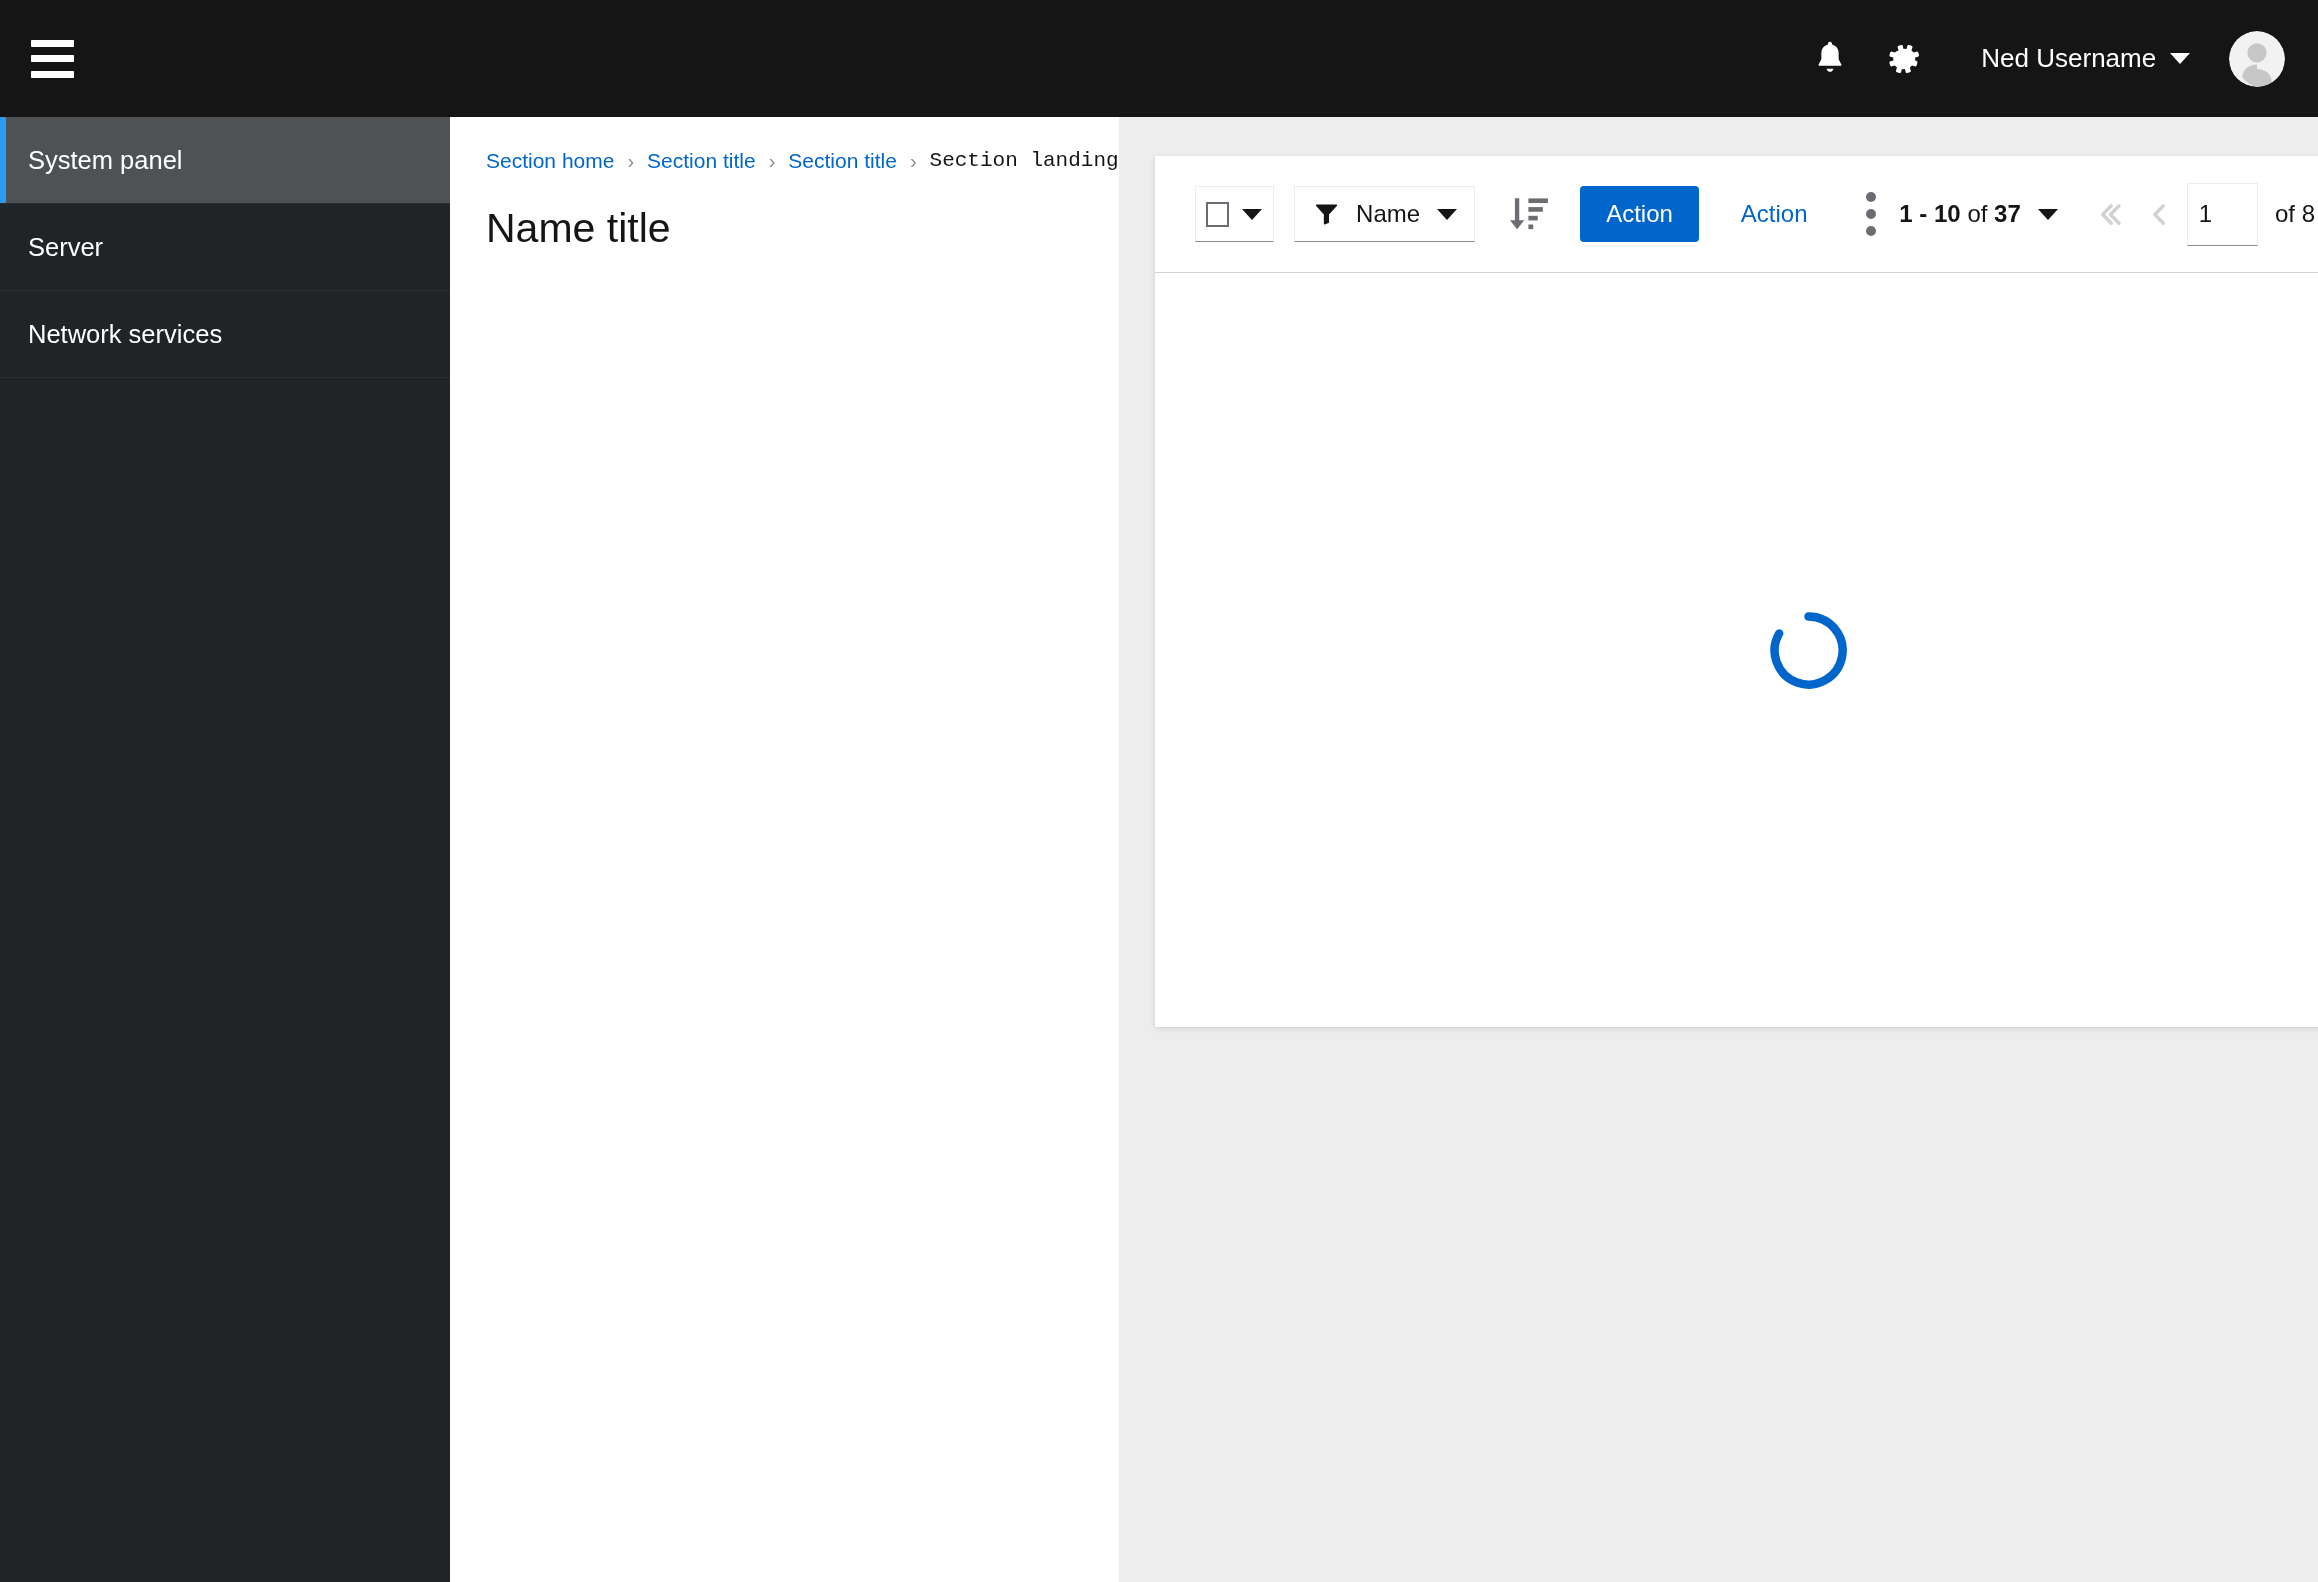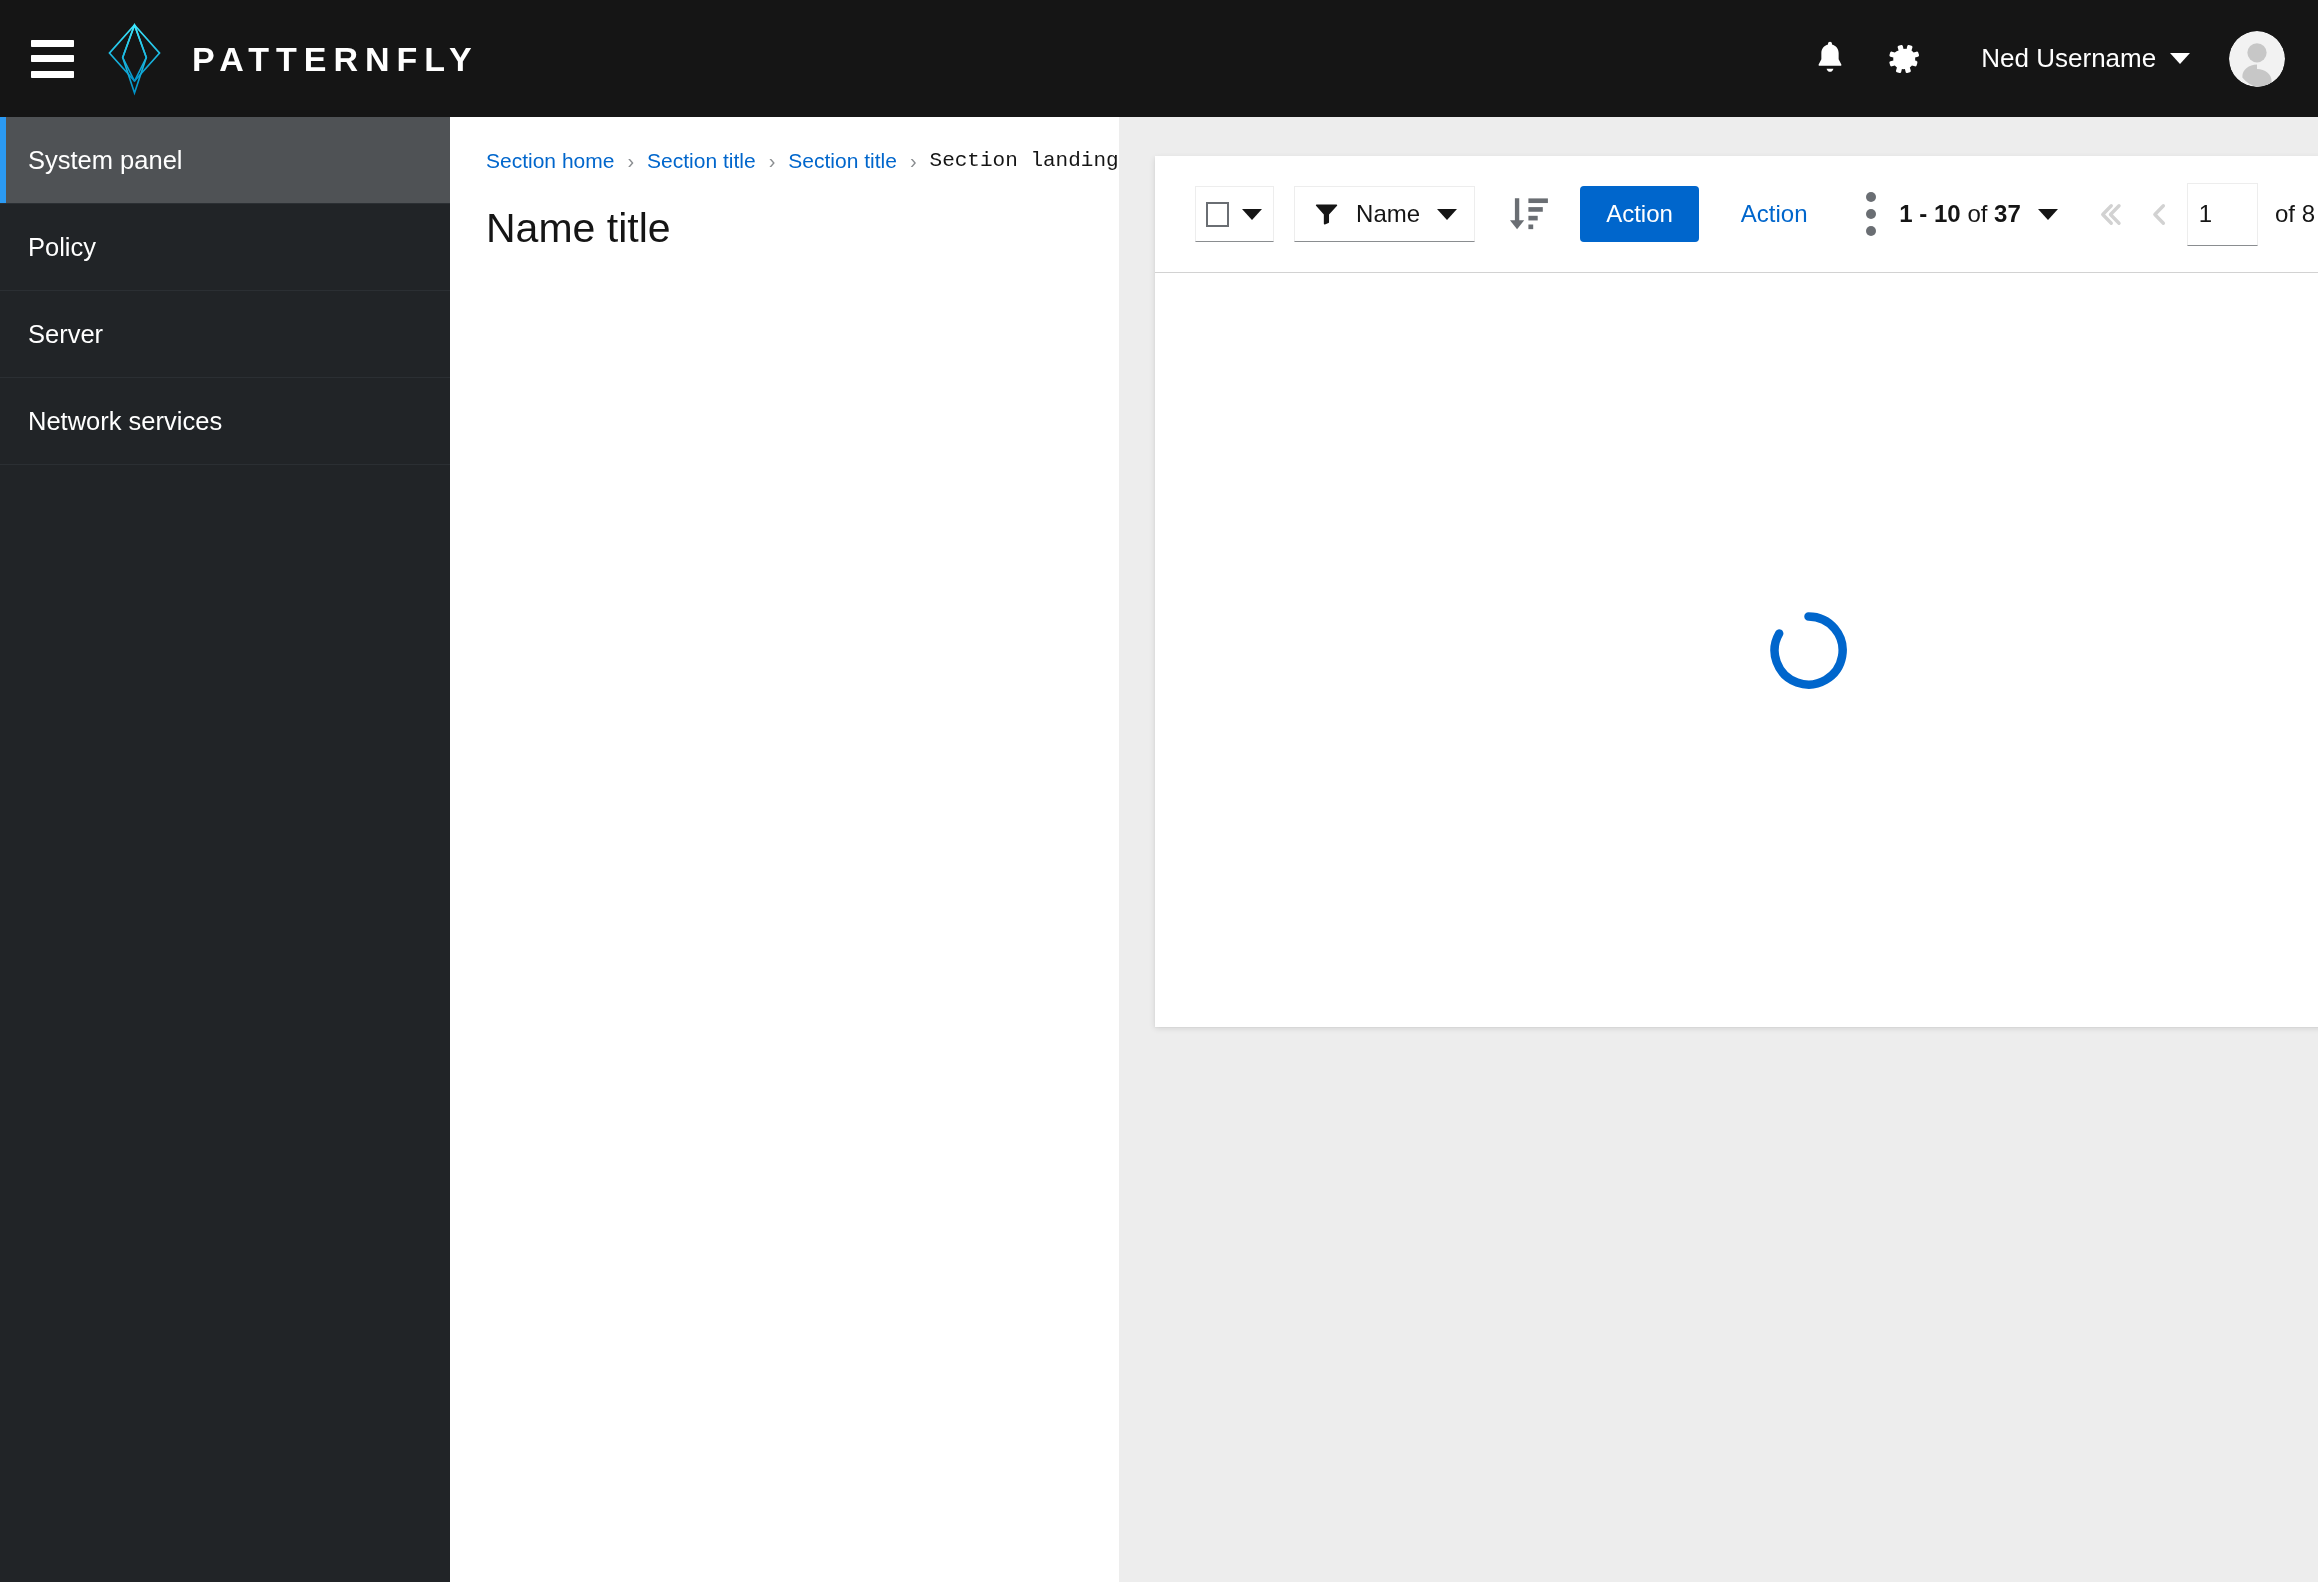--- a/index.html
+++ b/index.html
@@ -163,38 +163,20 @@
 <div class="page">
 
   <header class="masthead">
 
     <div class="hamburger">
       <span></span>
       <span></span>
       <span></span>
     </div>
 
-    <div class="brand">
-      <svg class="brand-logo" viewBox="0 0 40 50">
-        <defs>
-          <linearGradient id="pfg" x1="0" y1="0" x2="0" y2="1">
-            <stop offset="0" stop-color="#3DE8FF"></stop>
-            <stop offset="1" stop-color="#0092C8"></stop>
-          </linearGradient>
-        </defs>
-        <g fill="none" stroke="url(#pfg)" stroke-width="1.1">
-          <path d="M20 2 L37 21 L20 40 L3 21 Z"></path>
-          <path d="M20 2 L28 24 L20 48 L12 24 Z"></path>
-          <path d="M20 2 L20 48"></path>
-          <path d="M20 2 L12 24 L20 40"></path>
-          <path d="M20 2 L28 24 L20 40"></path>
-        </g>
-      </svg>
-      <div class="brand-word">PATTERNFLY</div>
-    </div>
 
     <div class="masthead-spacer"></div>
 
     <div class="masthead-right">
 
       <div class="icon-btn">
         <svg width="34" height="37" viewBox="0 0 24 26">
           <path fill="#ffffff" d="M12 1.2c-.8 0-1.4.6-1.4 1.4v.6C7.8 3.9 5.9 6.3 5.9 9.2v4.3L4 17.2c-.2.5.1 1 .7 1h14.6c.6 0 .9-.5.7-1l-1.9-3.7V9.2c0-2.9-1.9-5.3-4.7-6V2.6c0-.8-.6-1.4-1.4-1.4z"></path>
           <path fill="#ffffff" d="M9.6 20.2c.3 1.3 1.3 2.2 2.4 2.2s2.1-.9 2.4-2.2z"></path>
         </svg>
@@ -220,23 +202,20 @@
       </div>
 
     </div>
   </header>
 
   <div class="body-row">
 
     <nav class="sidebar">
       <div class="nav-item active">
         <span>System panel</span>
-      </div>
-      <div class="nav-item">
-        <span>Policy</span>
       </div>
       <div class="nav-item">
         <span>Server</span>
       </div>
       <div class="nav-item">
         <span>Network services</span>
       </div>
     </nav>
 
     <main class="main">

